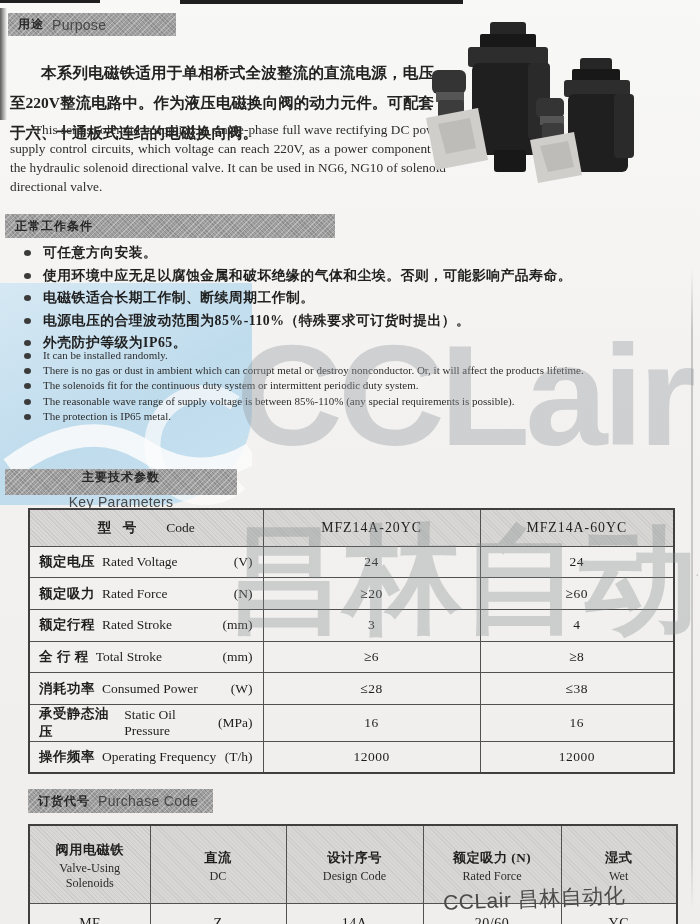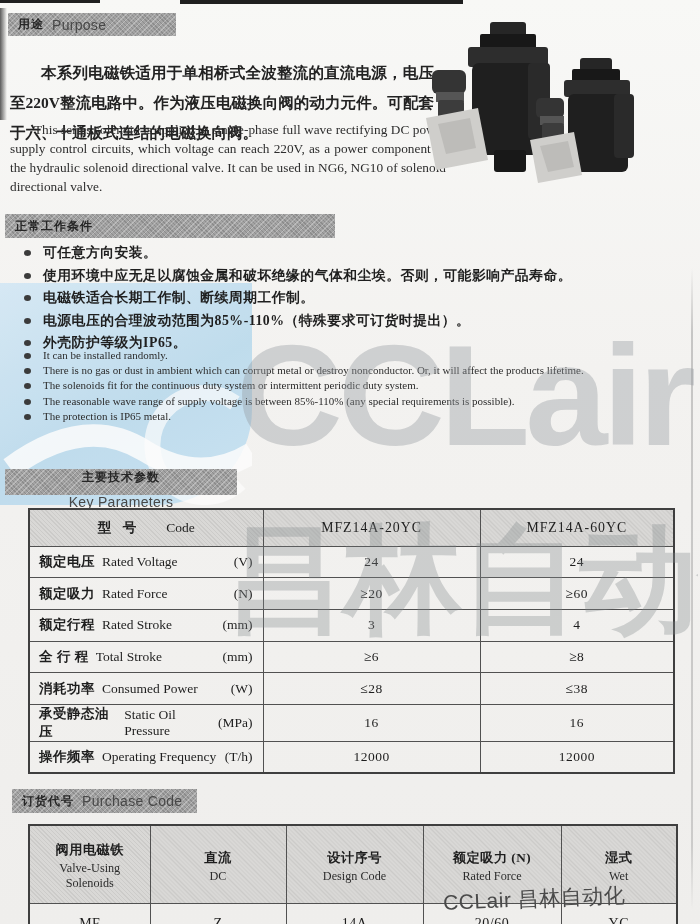--- a/index.html
+++ b/index.html
@@ -23,21 +23,21 @@
        padding:0 10px;box-sizing:border-box;
        background-color:#a3a3a3;
        background-image:repeating-linear-gradient(135deg,rgba(255,255,255,.28) 0 1px,transparent 1px 4px),
                         repeating-linear-gradient(45deg,rgba(0,0,0,.14) 0 1px,transparent 1px 3px);
        font-family:"Liberation Sans","DejaVu Sans",sans-serif;}
   .bar .cn{font-weight:bold;color:#262626;font-size:12px;letter-spacing:1px;}
   .bar .en{color:#474747;font-size:14px;letter-spacing:.3px;}
   .bar.purpose{left:8px;top:13px;width:168px;height:23px;}
   .bar.service{left:5px;top:214px;width:330px;height:24px;}
   .bar.params{left:5px;top:469px;width:232px;height:26px;flex-direction:column;}
-  .bar.purchase{left:12px;top:789px;width:185px;height:24px;}
+  .bar.purchase{left:28px;top:789px;width:185px;height:24px;}
 
   
   .cn-para{position:absolute;left:10px;top:42px;width:424px;
         font-size:15.5px;line-height:30px;font-weight:600;color:#222;
         text-align:justify;text-indent:2em;}
   .en-para{position:absolute;left:10px;top:107px;width:436px;
         font-size:13.3px;line-height:19px;color:#2d2d2d;
         text-align:justify;text-indent:1.8em;}
 
   

